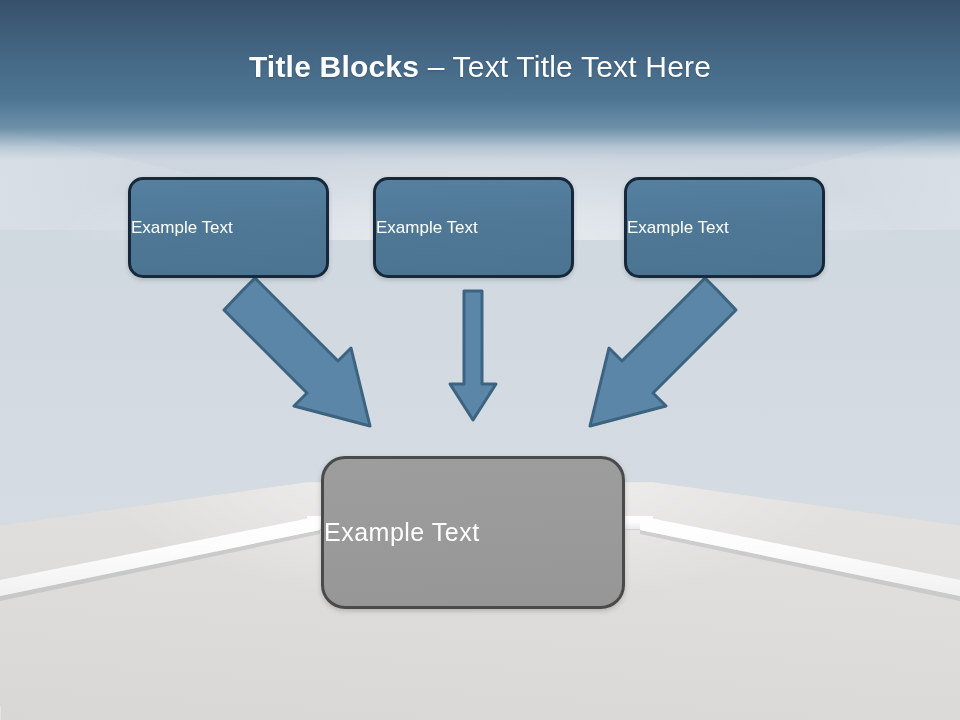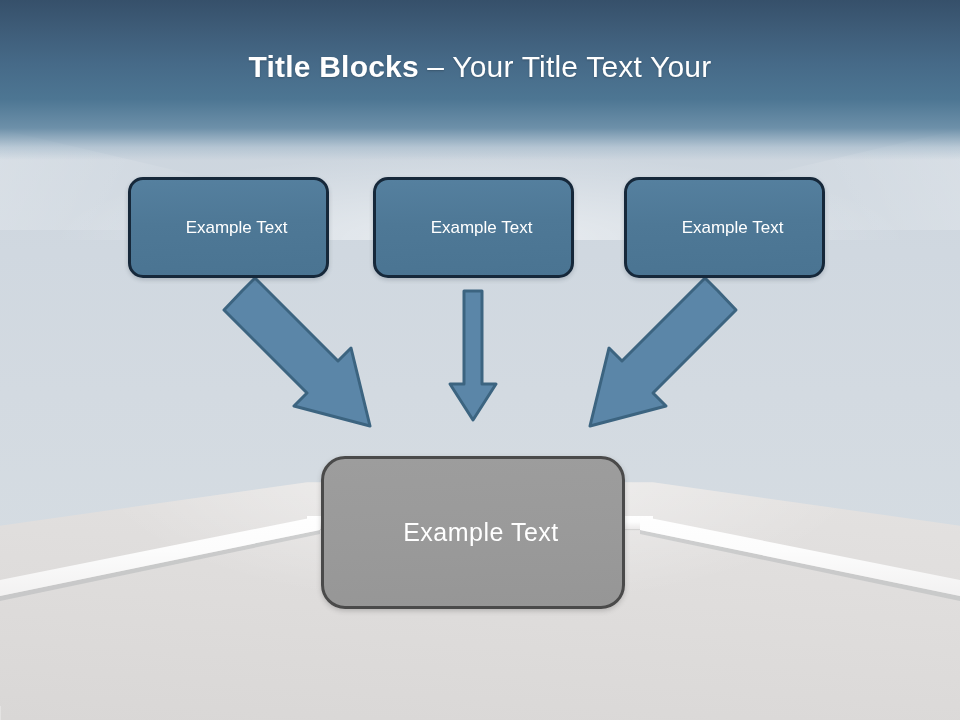--- a/index.html
+++ b/index.html
@@ -142,24 +142,22 @@
   }
   .title .t-strong { font-weight: bold; }
   .title .t-light  { font-weight: normal; }
 
   
   .node {
     position: absolute;
     box-sizing: border-box;
     display: flex;
     align-items: center;
-    justify-content: center;
     color: #ffffff;
     text-align: center;
-    padding-left: 16px;
   }
   .node-blue {
     width: 201px; height: 101px;
     border: 3px solid #16283a;
     border-radius: 15px;
     background: linear-gradient(178deg, #55809f 0%, #4e7896 45%, #4a7492 100%);
     font-size: 17px;
     box-shadow: 0 2px 4px rgba(40,55,70,0.22);
   }
   #node1 { left: 128px; top: 177px; }
@@ -200,21 +198,21 @@
     <div class="floor-sheen"></div>
     <div class="base-left-shadow"></div>
     <div class="base-right-shadow"></div>
     <div class="base-back"></div>
     <div class="base-left"></div>
     <div class="base-right"></div>
     <div class="blue-band"></div>
   </div>
 
   <div class="title">
-    <span class="t-strong">Title Blocks</span><span class="t-light"> – </span><span class="t-light">Your Title Text Your</span>
+    <span class="t-strong">Title Blocks</span><span class="t-light"> – </span><span class="t-light">Text Title Text Here</span>
   </div>
 
   <svg class="arrows" viewBox="0 0 960 720" xmlns="http://www.w3.org/2000/svg">
 
     <g>
       <polygon points="236,289 249,276 332,359 345,346 345,346 364,424 288,404 301,391 218,308" fill="#5b86a8" stroke="#3c6480" stroke-width="3" stroke-linejoin="round" transform="translate(6,2)"></polygon>
     </g>
 
     <g>
       <polygon points="464,291 482,291 482,384 496,384 473,420 450,384 464,384" fill="#5b86a8" stroke="#3c6480" stroke-width="3" stroke-linejoin="round"></polygon>

